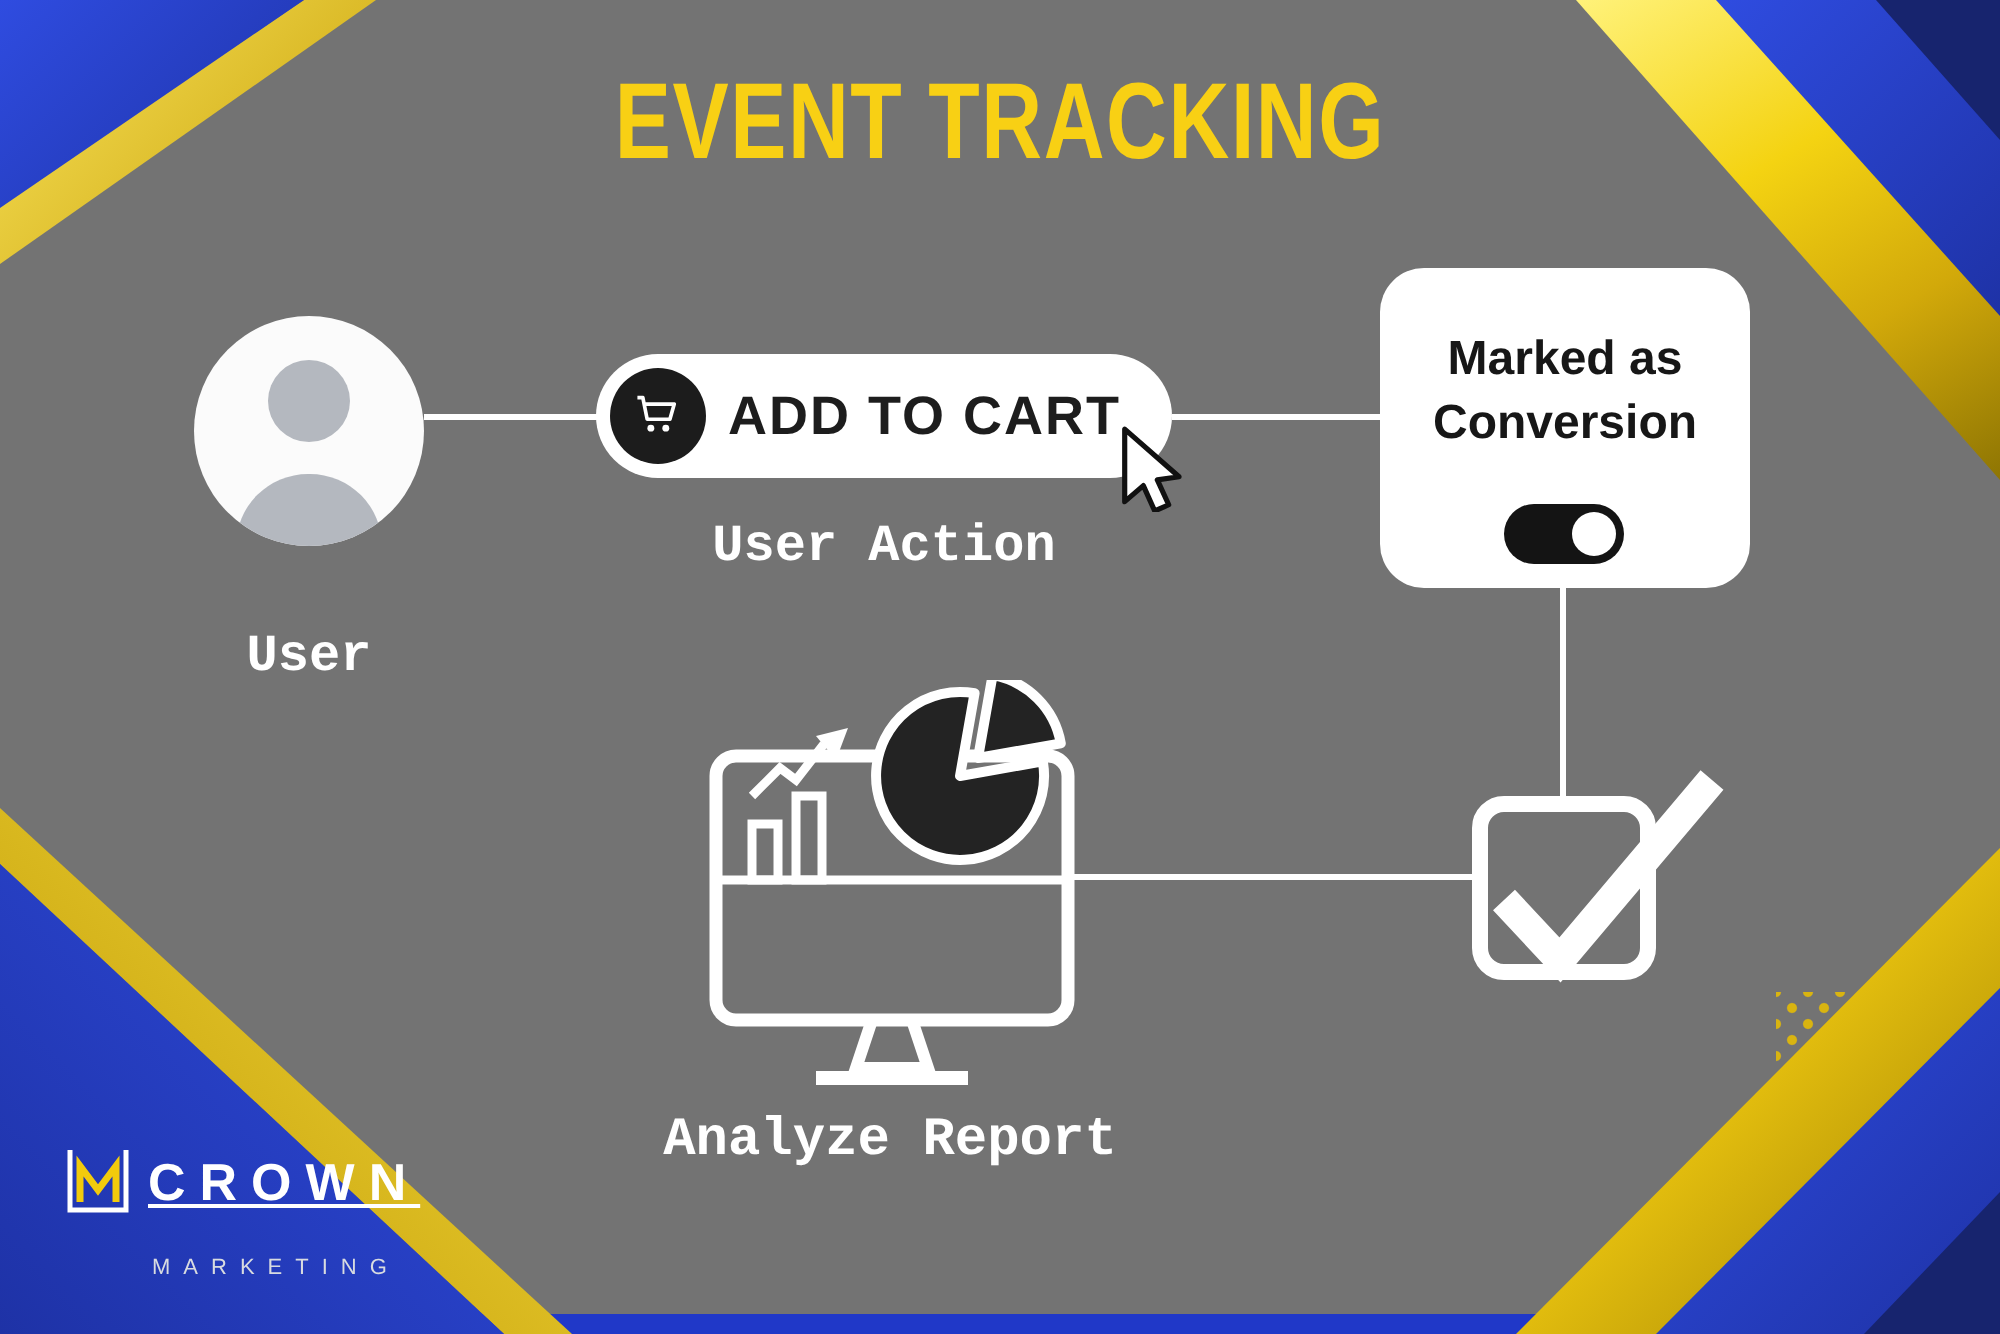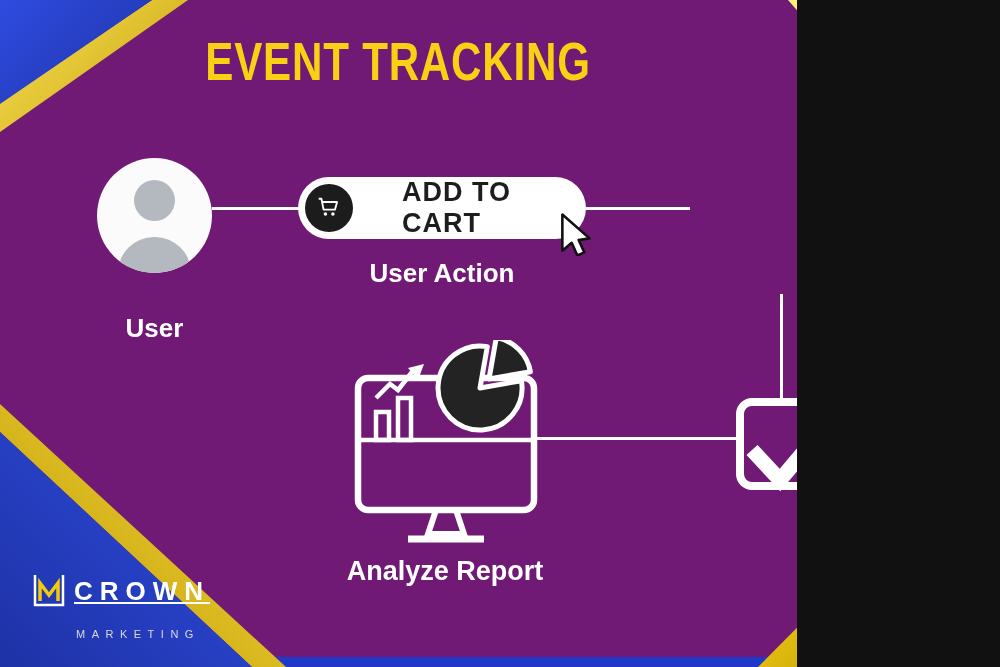--- a/index.html
+++ b/index.html
@@ -1,17 +1,17 @@
 <!DOCTYPE html>
 <html><head>
 <meta charset="utf-8">
 <style>
   html,body{margin:0;padding:0;background:#111;}
   .stage{
-    position:relative;width:797px;height:667px;background:#701a75;
+    position:relative;width:1000px;height:667px;background:#737373;
     overflow:hidden;font-family:"Liberation Sans",sans-serif;
   }
   .decor{position:absolute;pointer-events:none;}
   
   .tl-blue{left:0;top:0;width:152px;height:104px;
     background:linear-gradient(135deg,#2F4CE0 0%,#1E32A6 100%);
     clip-path:polygon(0 0,100% 0,0 100%);z-index:2;}
   .tl-yellow{left:0;top:0;width:188px;height:132px;
     background:linear-gradient(135deg,#F9E35A 0%,#C79F06 100%);
     clip-path:polygon(152px 0,188px 0,0 132px,0 102px);z-index:2;}
@@ -41,34 +41,34 @@
   .dots{left:888px;top:496px;width:104px;height:116px;z-index:1;
     background-image:radial-gradient(#D9B410 2.2px,transparent 2.8px),
                      radial-gradient(#D9B410 2.2px,transparent 2.8px);
     background-size:16px 16px;background-position:0 0,8px 8px;}
   
   .title{position:absolute;left:0;top:30px;width:100%;margin:0;text-align:center;z-index:5;}
   .title span{display:inline-block;transform:scaleX(0.78);
     font-size:54px;font-weight:800;letter-spacing:1px;color:#F8D014;}
   
   .connector{position:absolute;background:#FFFFFF;z-index:4;}
-  .lbl{position:absolute;color:#FFFFFF;font-weight:700;text-align:center;z-index:5;}
+  .lbl{position:absolute;color:#FFFFFF;font-weight:700;text-align:center;z-index:5;font-family:Liberation Mono, monospace;}
   
   .avatar{position:absolute;left:97px;top:158px;width:115px;height:115px;border-radius:50%;
     background:#FBFBFB;overflow:hidden;z-index:5;}
   .avatar .head{position:absolute;left:37px;top:22px;width:41px;height:41px;border-radius:50%;background:#B4B8BF;}
   .avatar .torso{position:absolute;left:21px;bottom:-8px;width:73px;height:44px;
     border-radius:36px 36px 0 0;background:#B4B8BF;}
   .user-lbl{left:72px;top:288px;width:165px;font-size:26px;margin-top:25px;}
   
   .pill{position:absolute;left:298px;top:177px;width:288px;height:62px;background:#FFFFFF;
     border-radius:34px;z-index:5;display:flex;align-items:center;}
   .cart-circle{position:absolute;left:7px;top:7px;width:48px;height:48px;border-radius:50%;
     background:#1C1C1C;display:flex;align-items:center;justify-content:center;}
-  .pill-text{margin-left:104px;font-size:27px;font-weight:800;letter-spacing:1px;color:#1D1D1D;}
+  .pill-text{margin-left:66px;font-size:27px;font-weight:800;letter-spacing:1px;color:#1D1D1D;}
   .cursor{position:absolute;left:554px;top:212px;z-index:6;}
   .action-lbl{left:317px;top:258px;width:250px;font-size:26px;}
   
   .card{position:absolute;left:690px;top:134px;width:185px;height:160px;background:#FFFFFF;
     border-radius:22px;z-index:5;text-align:center;}
   .card-text{display:block;padding:30px 16px 0;font-size:24px;font-weight:700;
     line-height:1.35;color:#171717;}
   .toggle{position:absolute;left:62px;top:118px;width:60px;height:30px;background:#141414;
     border-radius:16px;}
   .toggle .knob{position:absolute;right:4px;top:4px;width:22px;height:22px;border-radius:50%;background:#FFFFFF;}
@@ -126,20 +126,26 @@
   </div>
 
   <div class="connector" style="left:586px;top:207px;width:104px;height:3px;"></div>
 
   <svg class="cursor" width="40" height="44" viewBox="0 0 30 34">
     <path d="M6 2 L6 30 L13.2 23.8 L17.6 33.6 L23 31.2 L18.6 21.6 L27 20.4 Z" fill="#FFFFFF" stroke="#111111" stroke-width="2" stroke-linejoin="round"></path>
   </svg>
 
   <div class="lbl action-lbl">User Action</div>
 
+  <div class="card">
+    <span class="card-text">Marked as Conversion</span>
+    <div class="toggle">
+      <div class="knob"></div>
+    </div>
+  </div>
 
   <div class="connector" style="left:780px;top:294px;width:3px;height:106px;"></div>
 
   <div class="checkbox"></div>
   <svg class="checkmark" width="122" height="112" viewBox="0 0 122 112">
     <polyline points="10,68 38,98 114,8" fill="none" stroke="#FFFFFF" stroke-width="15"></polyline>
   </svg>
 
   <div class="connector" style="left:534px;top:437px;width:204px;height:3px;"></div>
 

